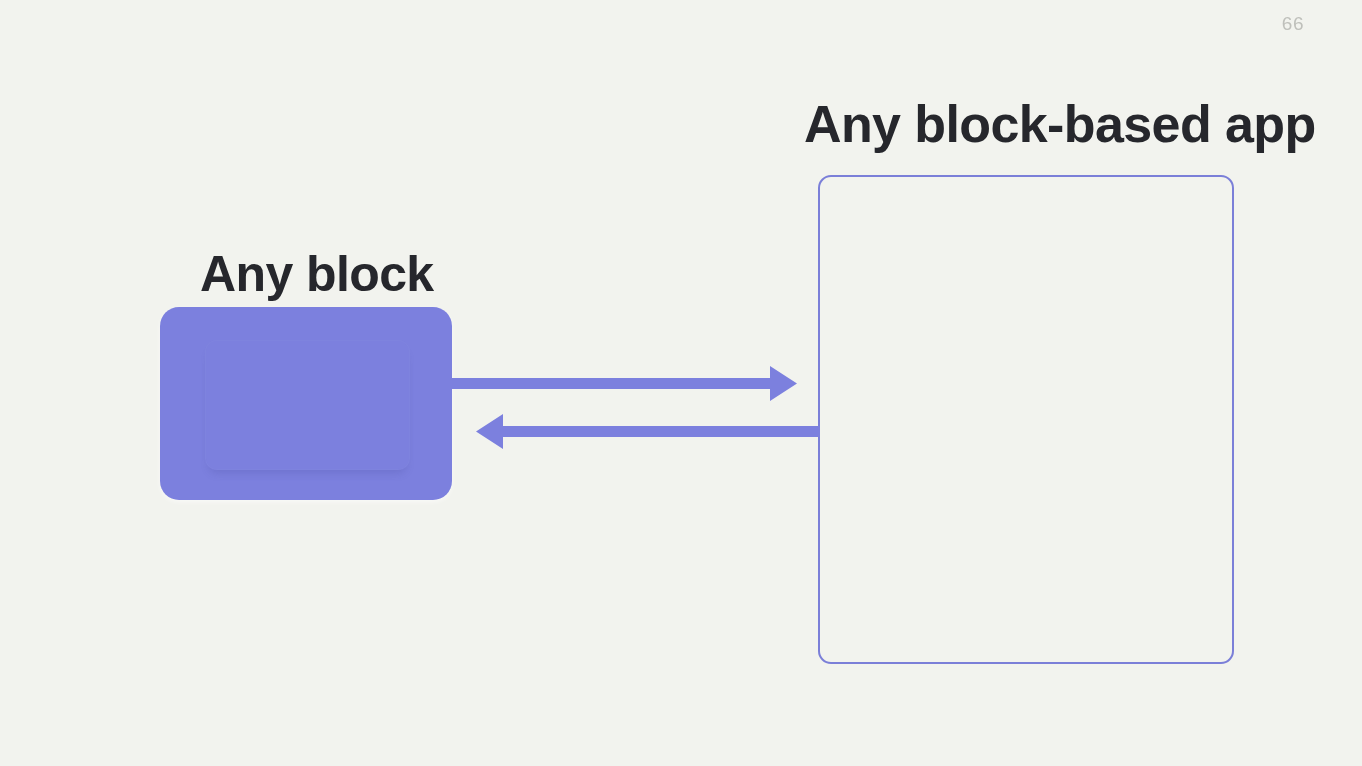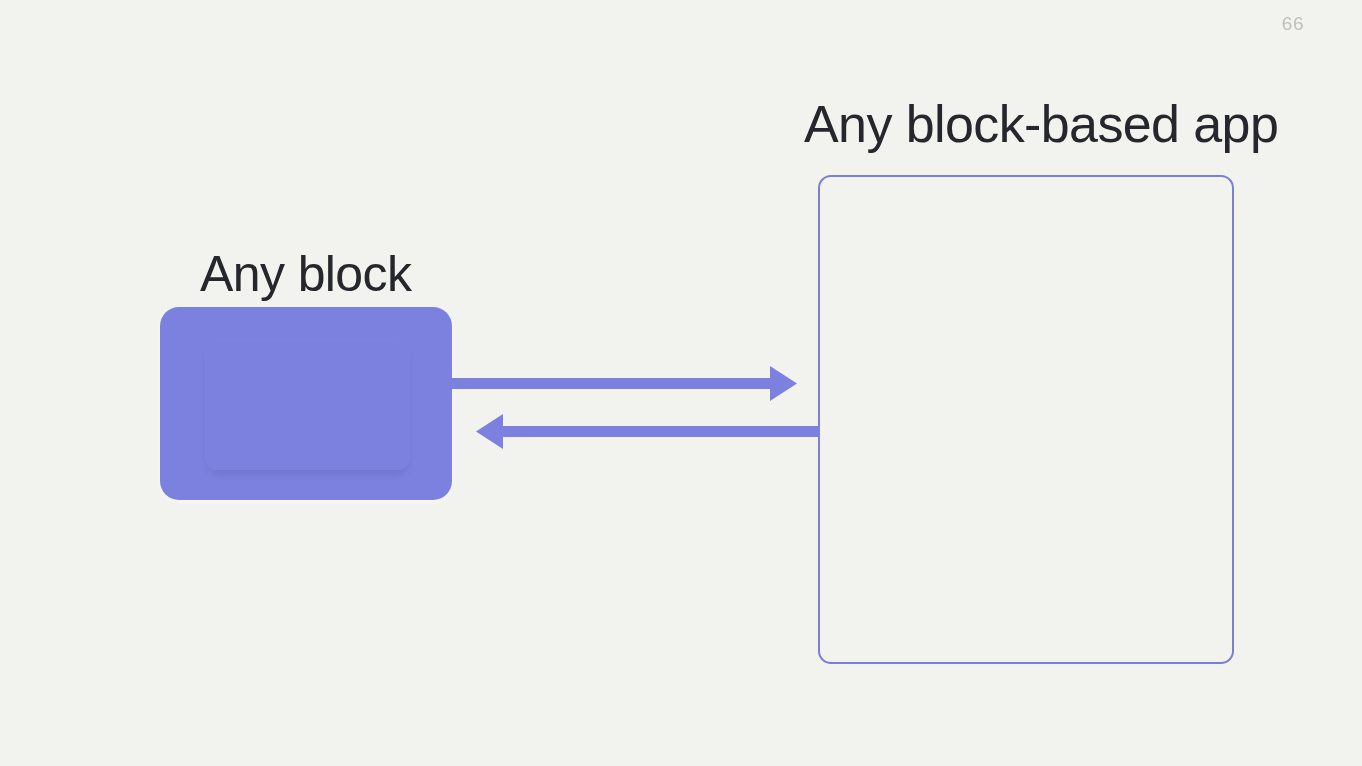--- a/index.html
+++ b/index.html
@@ -32,21 +32,21 @@
     letter-spacing: 0.5px;
     color: #bfc0bb;
     line-height: 1;
     user-select: none;
   }
 
   
   .heading {
     position: absolute;
     font-family: "Liberation Sans", sans-serif;
-    font-weight: 400;
+    font-weight: 700;
     color: #26272c;
     line-height: 1;
     white-space: nowrap;
     letter-spacing: -0.6px;
     text-align: right;
   }
   .heading-block {
     left: 200px;
     top: 249px;
     font-size: 50px;

